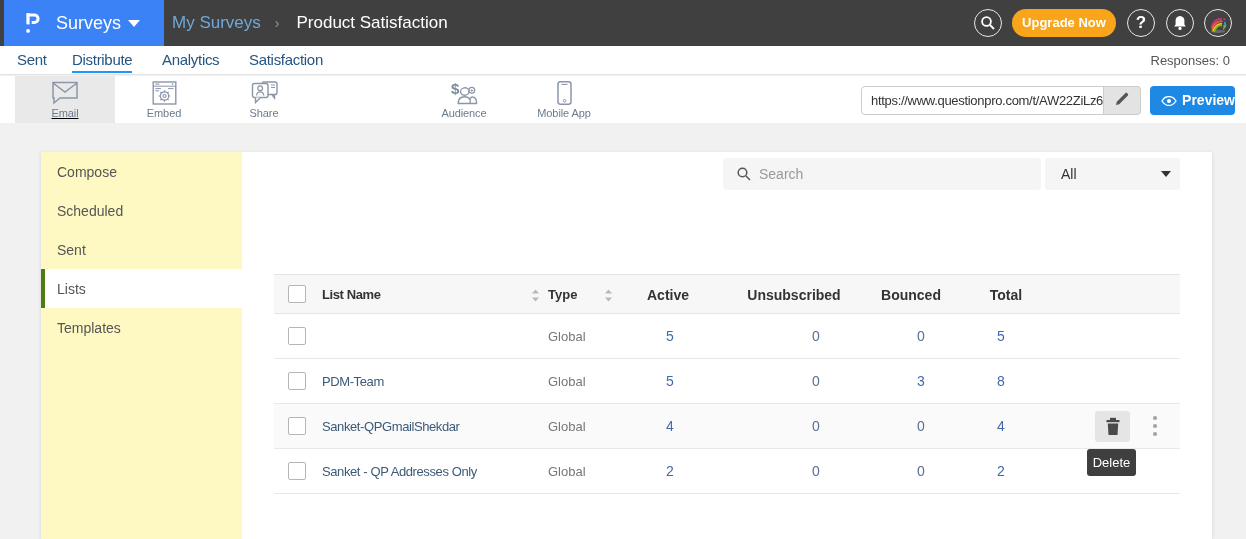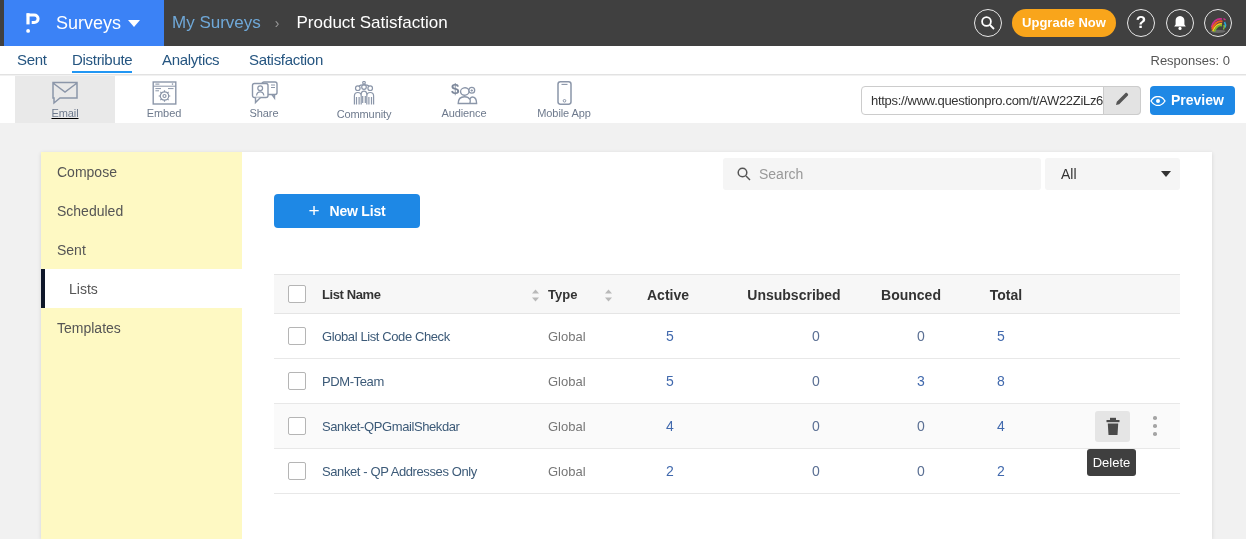--- a/index.html
+++ b/index.html
@@ -24,27 +24,27 @@
   #resp { position:absolute; right:16px; top:7px; font-size:13px; color:#555; }
 
   
   #toolbar { position:absolute; left:0; top:76px; width:1246px; height:47px; background:#fff; }
   .tool { position:absolute; top:0; width:100px; height:47px; text-align:center; }
   .tool .lbl { font-size:11px; letter-spacing:-0.1px; color:#6e7a8d; margin-top:2px; }
   .tool svg { margin-top:5px; display:inline-block; vertical-align:top; }
   #tool-email { background:#e9e9e9;text-decoration:underline; }
   #urlbox { position:absolute; left:861px; top:10px; width:280px; height:29px; background:#fff; border:1px solid #ccc; border-radius:4px; font-size:13px; letter-spacing:-0.3px; color:#333; line-height:27px; padding-left:9px; white-space:nowrap; overflow:hidden; }
   #pencilbtn { position:absolute; left:1103px; top:10px; width:38px; height:29px; background:#e3e3e3; border:1px solid #ccc; border-radius:0 4px 4px 0; text-align:center; line-height:27px; }
-  #previewbtn { position:absolute; left:1150px; top:10px; width:85px; height:29px; background:#1e88e5; border-radius:4px; color:#fff; font-size:14px; font-weight:bold; text-align:left; line-height:29px; }
+  #previewbtn { position:absolute; left:1150px; top:10px; width:85px; height:29px; background:#1e88e5; border-radius:4px; color:#fff; font-size:14px; font-weight:bold; text-align:right; line-height:29px; }
 
   
   #card { position:absolute; left:41px; top:152px; width:1171px; height:387px; background:#fff; box-shadow:0 1px 4px rgba(0,0,0,0.12); }
   #sidebar { position:absolute; left:0; top:0; width:201px; height:387px; background:#fef9c3; }
   .sbitem { position:relative; height:39px; line-height:40px; padding-left:16px; font-size:14px; color:#555; }
-  .sbitem.active { background:#fff; border-left:4px solid #0f172a; padding-left:24px; }
+  .sbitem.active { background:#fff; border-left:4px solid #4d7c0f; padding-left:12px; }
 
   #searchbox { position:absolute; left:682px; top:6px; width:318px; height:32px; background:#f5f5f5; border-radius:3px; line-height:32px; color:#999; font-size:14px; }
   #alldrop { position:absolute; left:1004px; top:6px; width:135px; height:32px; background:#f5f5f5; border-radius:3px; line-height:32px; color:#333; font-size:14px; padding-left:16px; }
   #newlist { position:absolute; left:233px; top:42px; width:146px; height:34px; background:#1e88e5; border-radius:4px; color:#fff; font-size:14px; letter-spacing:-0.2px; font-weight:bold; text-align:center; line-height:34px; }
 
   
   #tbl { position:absolute; left:233px; top:122px; width:906px; }
   .thead { position:relative; height:40px; background:#f7f7f7; border-top:1px solid #e5e5e5; border-bottom:1px solid #e5e5e5; font-weight:bold; font-size:13px; color:#333; }
   .trow { position:relative; height:45px; border-bottom:1px solid #e8e8e8; font-size:13px; }
   .cb { position:absolute; left:14px; top:50%; margin-top:-9px; width:18px; height:18px; background:#fff; border:1px solid #b5b5b5; border-radius:2px; }
@@ -143,33 +143,20 @@
           <path d="M21,13.5 L23.5,17 L23.5,13.5" fill="none" stroke="#8b96a9" stroke-width="1.4"></path>
           <line x1="20" y1="4" x2="24" y2="4" stroke="#8b96a9" stroke-width="1"></line>
           <line x1="20" y1="6.5" x2="24" y2="6.5" stroke="#8b96a9" stroke-width="1"></line>
           <rect x="1.5" y="2.5" width="15.5" height="14" rx="2" fill="#fff" stroke="#8b96a9" stroke-width="1.4"></rect>
           <path d="M4.5,16.5 L4.5,21.5 L9.5,16.5" fill="#fff" stroke="#8b96a9" stroke-width="1.4"></path>
           <circle cx="9.2" cy="7.2" r="2.4" fill="none" stroke="#8b96a9" stroke-width="1.2"></circle>
           <path d="M5.5,14.5 C6,11.5 8,10.8 9.2,10.8 C10.5,10.8 12.4,11.5 12.9,14.5" fill="none" stroke="#8b96a9" stroke-width="1.2"></path>
         </svg>
       <div class="lbl">Share</div>
     </div>
-    <div class="tool" style="left:314px">
-      <svg width="26" height="25" viewBox="0 0 26 25">
-          <g fill="none" stroke="#8b96a9" stroke-width="1.2">
-            <circle cx="13" cy="1.8" r="1.3"></circle>
-            <path d="M8,5 C9.5,3.6 16.5,3.6 18,5"></path>
-            <circle cx="6.8" cy="7.2" r="2.3"></circle>
-            <circle cx="13" cy="6" r="2.3"></circle>
-            <circle cx="19.2" cy="7.2" r="2.3"></circle>
-            <path d="M3.4,23.5 V15 C3.4,12.8 5,11.5 6.8,11.5 C8.6,11.5 10.2,12.8 10.2,15 V23.5 M10.2,22 V13.5 C10.2,11.3 11.2,10.2 13,10.2 C14.8,10.2 15.8,11.3 15.8,13.5 V22 M15.8,23.5 V15 C15.8,12.8 17.4,11.5 19.2,11.5 C21,11.5 22.6,12.8 22.6,15 V23.5 M5.5,16 V23.5 M8.1,16 V23.5 M11.7,15 V22 M14.3,15 V22 M17.9,16 V23.5 M20.5,16 V23.5"></path>
-          </g>
-        </svg>
-      <div class="lbl">Community</div>
-    </div>
     <div class="tool" style="left:414px">
       <svg width="27" height="24" viewBox="0 0 27 24">
           <text x="0" y="13" font-size="15" font-family="Liberation Sans" fill="#7d889b" font-weight="bold">$</text>
           <ellipse cx="13.8" cy="10.5" rx="4.3" ry="3.7" fill="none" stroke="#8b96a9" stroke-width="1.4" transform="rotate(-12 13.8 10.5)"></ellipse>
           <circle cx="20.8" cy="9.3" r="2.9" fill="#fff" stroke="#8b96a9" stroke-width="1.3"></circle>
           <path d="M19.5,9.5 L22,9.5 M20.8,8.2 L20.8,10.8" stroke="#8b96a9" stroke-width="0.9"></path>
           <path d="M7.2,22.5 C7.2,17.5 10.3,15.8 13.6,15.8 C15.8,15.8 17.8,16.6 18.9,18.4 C19.4,16.8 20,16 21.2,16 C23.6,16 25.6,17.8 25.6,22.5 Z M18.9,22.5 C19.3,20.4 19.6,18.9 18.9,18.4" fill="none" stroke="#8b96a9" stroke-width="1.4"></path>
         </svg>
       <div class="lbl">Audience</div>
     </div>
@@ -205,21 +192,20 @@
     </div>
 
     <div id="searchbox">
       <svg width="14" height="14" viewBox="0 0 14 14" style="vertical-align:-2px;margin:0 8px 0 14px">
           <circle cx="5.5" cy="5.5" r="4.3" fill="none" stroke="#555" stroke-width="1.5"></circle>
           <line x1="9" y1="9" x2="13" y2="13" stroke="#555" stroke-width="1.5"></line>
         </svg>Search
     </div>
     <div id="alldrop">All<span class="caret-down" style="border-top-color:#333;border-left-width:5px;border-right-width:5px;border-top-width:6px;position:absolute;right:9px;top:13px"></span></div>
 
-    <div id="newlist"><span style="font-size:19px;font-weight:normal;margin-right:10px;vertical-align:-1px">+</span>New List</div>
 
     <div id="tbl">
       <div class="thead">
         <div class="cb"></div>
         <div class="cell name" style="color:#333">List Name</div>
         <span class="sort" style="left:257px"><svg width="9" height="13" viewBox="0 0 9 13">
               <path d="M4.5,0.5 L8,4.5 L1,4.5 Z" fill="#b9b9b9"></path>
               <path d="M4.5,12.5 L8,8.5 L1,8.5 Z" fill="#b9b9b9"></path>
             </svg></span>
         <div class="cell type" style="color:#333;font-weight:bold">Type</div>
@@ -227,21 +213,20 @@
               <path d="M4.5,0.5 L8,4.5 L1,4.5 Z" fill="#b9b9b9"></path>
               <path d="M4.5,12.5 L8,8.5 L1,8.5 Z" fill="#b9b9b9"></path>
             </svg></span>
         <div class="cell num" style="left:364px">Active</div>
         <div class="cell num" style="left:460px;width:120px">Unsubscribed</div>
         <div class="cell num" style="left:607px">Bounced</div>
         <div class="cell num" style="left:702px">Total</div>
       </div>
       <div class="trow">
         <div class="cb"></div>
-        <div class="cell name">Global List Code Check</div>
         <div class="cell type">Global</div>
         <div class="cell num c-active blue">5</div>
         <div class="cell num c-unsub gray0">0</div>
         <div class="cell num c-bounce gray0">0</div>
         <div class="cell num c-total blue">5</div>
       </div>
       <div class="trow">
         <div class="cb"></div>
         <div class="cell name">PDM-Team</div>
         <div class="cell type">Global</div>

